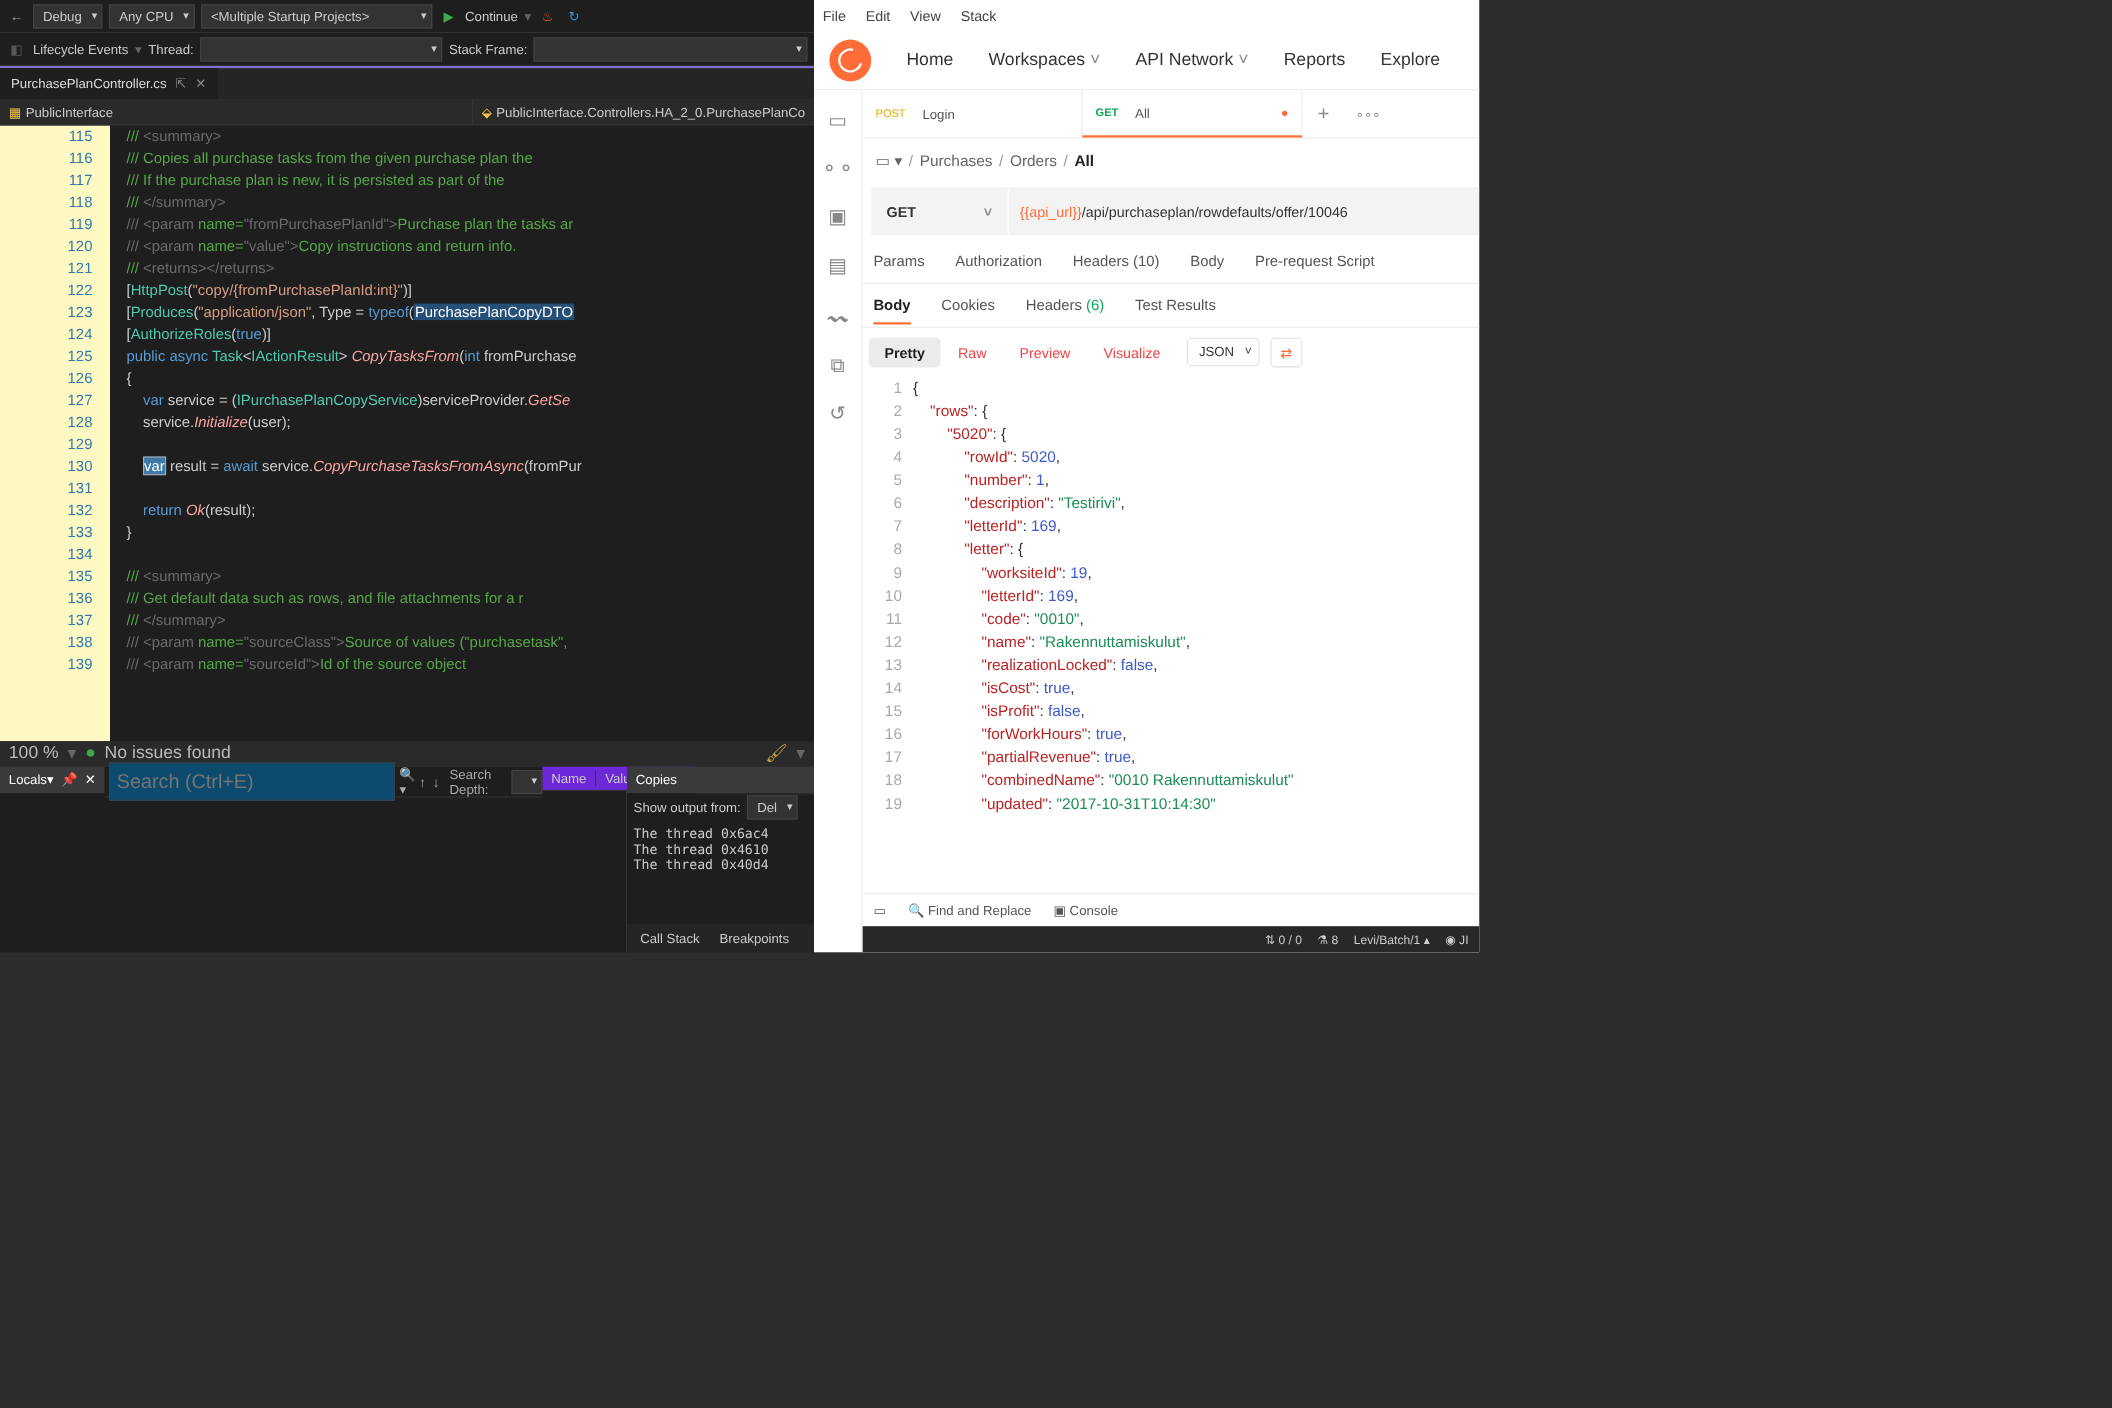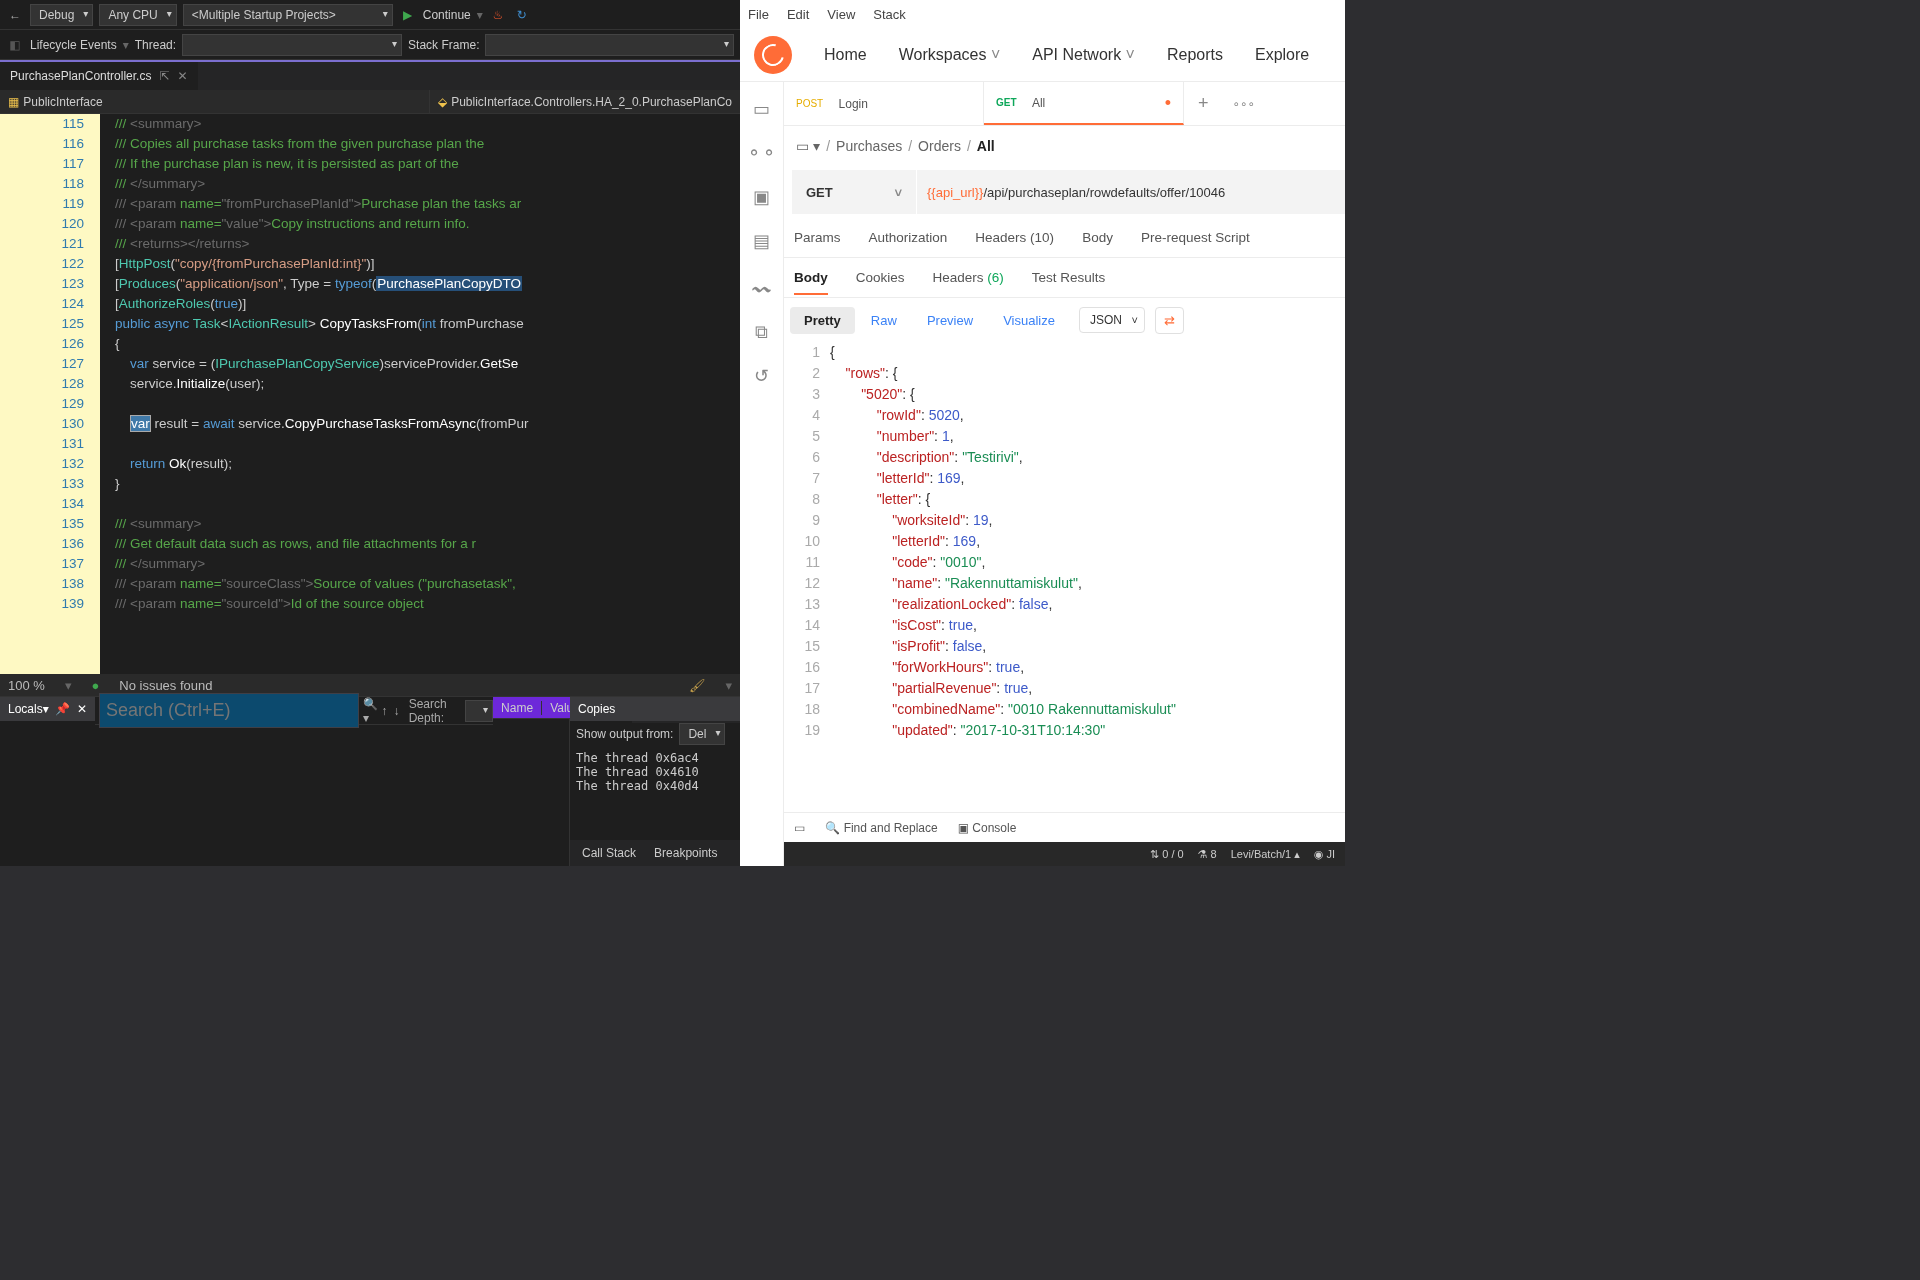--- a/index.html
+++ b/index.html
@@ -20,24 +20,24 @@
   .vs .code { flex: 1; display: flex; overflow: hidden; font-family: Consolas, monospace; font-size: 13.5px; }
   .vs .gutter { width: 100px; text-align: right; padding-right: 16px; color: #2f7bae; background: #fef9c3; }
   .vs .gutter div { height: 20px; line-height: 20px; }
   .vs .lines { flex: 1; white-space: pre; }
   .vs .lines div { height: 20px; line-height: 20px; }
   .c-cmt   { color: #57a64a; }
   .c-cmt-tag{ color: #6b6b6b; }
   .c-str   { color: #d69d85; }
   .c-key   { color: #569cd6; }
   .c-type  { color: #4ec9b0; }
-  .c-func  { color: #ffffff; }
+  .c-func  { color: #fca5a5; font-style: italic; }
   .c-hl    { background: #264f78; color: #fff; padding: 0 1px; }
   .c-sel   { background: #4079a8; color: #fff; border: 1px solid #aaa; }
-  .vs .statusline { display: flex; align-items: center; height: 22px; padding: 0 8px; background: #2a2a2a; gap: 20px; font-size: 13px; color: #bbb; }
+  .vs .statusline { display: flex; align-items: center; height: 22px; padding: 0 8px; background: #2a2a2a; gap: 8px; font-size: 16px; color: #bbb; }
   .vs .panes { display: flex; height: 170px; border-top: 1px solid #333; }
   .vs .locals { width: 570px; border-right: 1px solid #333; display: flex; flex-direction: row; }
   .vs .paneTitle { height: 24px; display: flex; align-items: center; padding: 0 8px; background: #3a3a3d; color: #fff; }
   .vs .paneTitle .spacer { flex: 1; }
   .vs .locals .search { display: flex; height: 28px; align-items: center; border-bottom: 1px solid #333; }
   .vs .locals .search input { flex: 0 0 260px; background: #0c4a6e; border: 1px solid #3f3f46; height: 35px; margin: 0 4px; color: #999; padding: 0 6px; font-size: 18px; }
   .vs .locals .hdr { display: flex; height: 22px; align-items: center; background: #6d28d9; border-bottom: 1px solid #333; font-size: 12px; color: #ccc; }
   .vs .locals .hdr div { padding: 0 8px; border-right: 1px solid #333; flex: 1; }
   .vs .output { flex: 1; display: flex; flex-direction: column; }
   .vs .output .body { flex: 1; font-family: Consolas, monospace; font-size: 12px; padding: 4px 6px; white-space: pre; overflow: hidden; }
@@ -61,21 +61,21 @@
   .pm .reqtabs .rtab { width: 200px; height: 100%; display: flex; align-items: center; padding: 0 12px; border-right: 1px solid #ececec; gap: 6px; }
   .pm .reqtabs .rtab.active { border-bottom: 2px solid #ff6c37; }
   .pm .breadcrumbs { height: 40px; display: flex; align-items: center; padding: 0 12px; font-size: 14px; color: #666; gap: 6px; }
   .pm .reqline { display: flex; height: 44px; margin: 4px 0; }
   .pm .reqline .method { width: 124px; background: #f3f3f3; display: flex; align-items: center; justify-content: space-between; padding: 0 14px; font-weight: 600; margin-left: 8px; }
   .pm .reqline .url { flex: 1; display: flex; align-items: center; padding: 0 10px; background: #f3f3f3; margin-left: 1px; font-family: 'Segoe UI', sans-serif; }
   .pm .maintabs, .pm .restabs { display: flex; height: 40px; align-items: center; gap: 28px; padding: 0 10px; border-bottom: 1px solid #ececec; font-size: 13.5px; color: #555; }
   .pm .restabs .rt.active, .pm .maintabs .mt.active { color: #222; font-weight: 600; position: relative; }
   .pm .restabs .rt.active::after { content: ""; position: absolute; left: 0; right: 0; bottom: -10px; height: 2px; background: #ff6c37; }
   .pm .viewbar { display: flex; height: 44px; align-items: center; gap: 2px; padding: 0 6px; }
-  .pm .viewbar .pill { padding: 6px 14px; border-radius: 4px; color: #3b82f6; font-size: 13px; }
+  .pm .viewbar .pill { padding: 6px 14px; border-radius: 4px; color: #ef4444; font-size: 13px; }
   .pm .viewbar .pill.active { background: #ebebeb; font-weight: 600; color: #222; }
   .pm .viewbar .fmt { margin-left: 8px; border: 1px solid #e0e0e0; padding: 5px 22px 5px 10px; border-radius: 4px; position: relative; font-size: 12px; }
   .pm .viewbar .fmt::after { content: "˅"; position: absolute; right: 6px; top: 6px; font-size: 11px; }
   .pm .json { flex: 1; overflow: hidden; display: flex; font-family: Consolas, monospace; font-size: 14px; }
   .pm .json .lg { width: 46px; text-align: right; color: #aaa; padding-right: 10px; }
   .pm .json .lg div, .pm .json .jl div { height: 21px; line-height: 21px; }
   .pm .json .jl { flex: 1; white-space: pre; }
   .j-key { color: #bb2222; }
   .j-str { color: #1a8d54; }
   .j-num { color: #3d5ac9; }

